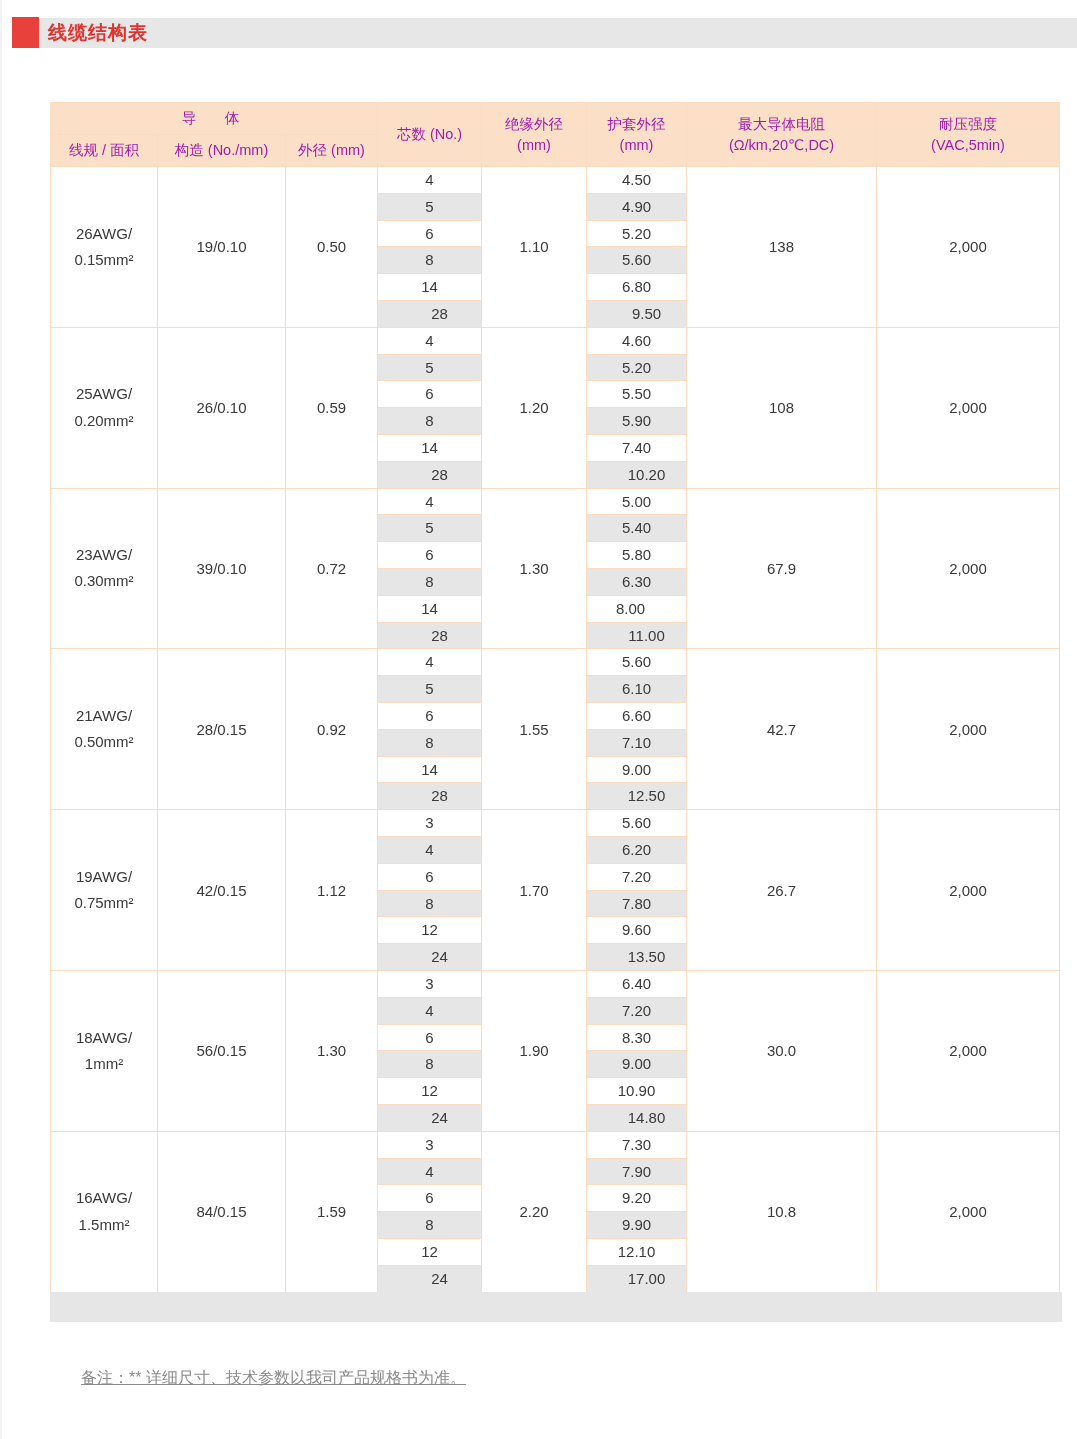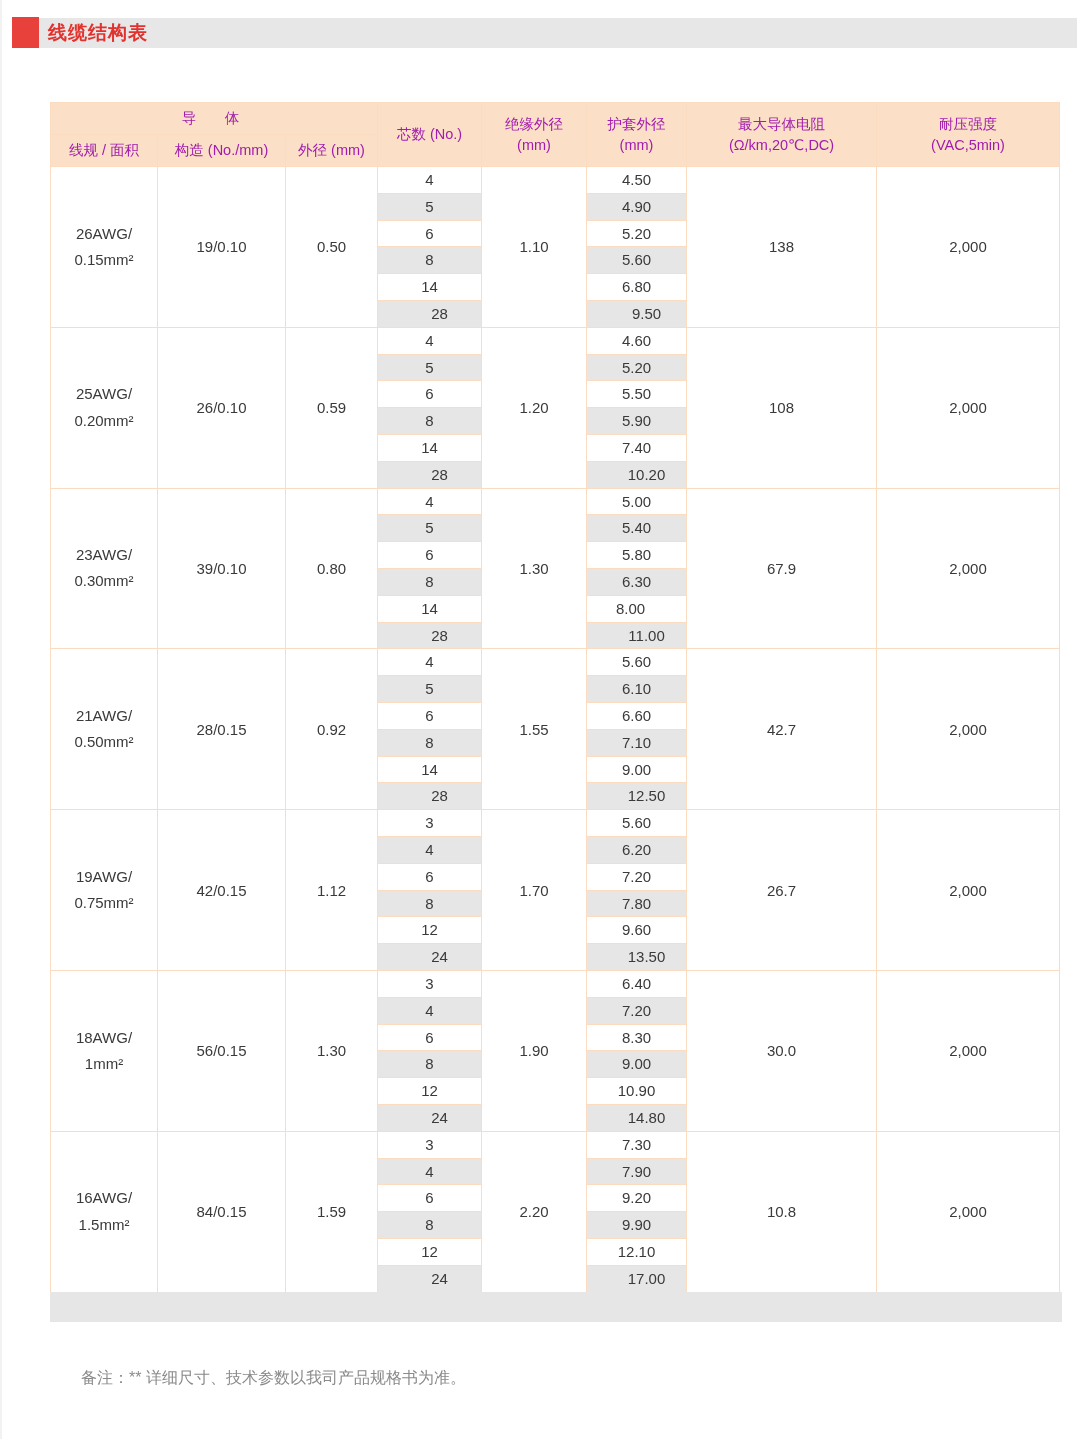--- a/index.html
+++ b/index.html
@@ -125,20 +125,21 @@
 
   
   .notes {
     position: absolute;
     left: 79px;
     top: 1362px;
     font-size: 16px;
     color: #8a8a8a;
     line-height: 31px;
     white-space: nowrap;
+    text-decoration: underline;
   }
   .notes .ln2 { padding-left: 34px; }
 </style>
 </head>
 <body>
 
 <div class="page">
 
   <div class="title-band"></div>
   <div class="title-swatch"></div>
@@ -246,21 +247,21 @@
           </tr>
           <tr class="grp-last">
             <td class="sub stripe">28</td>
             <td class="sub stripe">10.20</td>
           </tr>
           <tr class="grp-first">
             <td class="grp " rowspan="6">
               <div class="two-line"><span>23AWG/</span><br><span>0.30mm²</span></div>
             </td>
             <td class="grp " rowspan="6">39/0.10</td>
-            <td class="grp " rowspan="6">0.80</td>
+            <td class="grp " rowspan="6">0.72</td>
             <td class="sub">4</td>
             <td class="grp" rowspan="6">1.30</td>
             <td class="sub">5.00</td>
             <td class="grp" rowspan="6">67.9</td>
             <td class="grp" rowspan="6">2,000</td>
           </tr>
           <tr>
             <td class="sub stripe">5</td>
             <td class="sub stripe">5.40</td>
           </tr>

